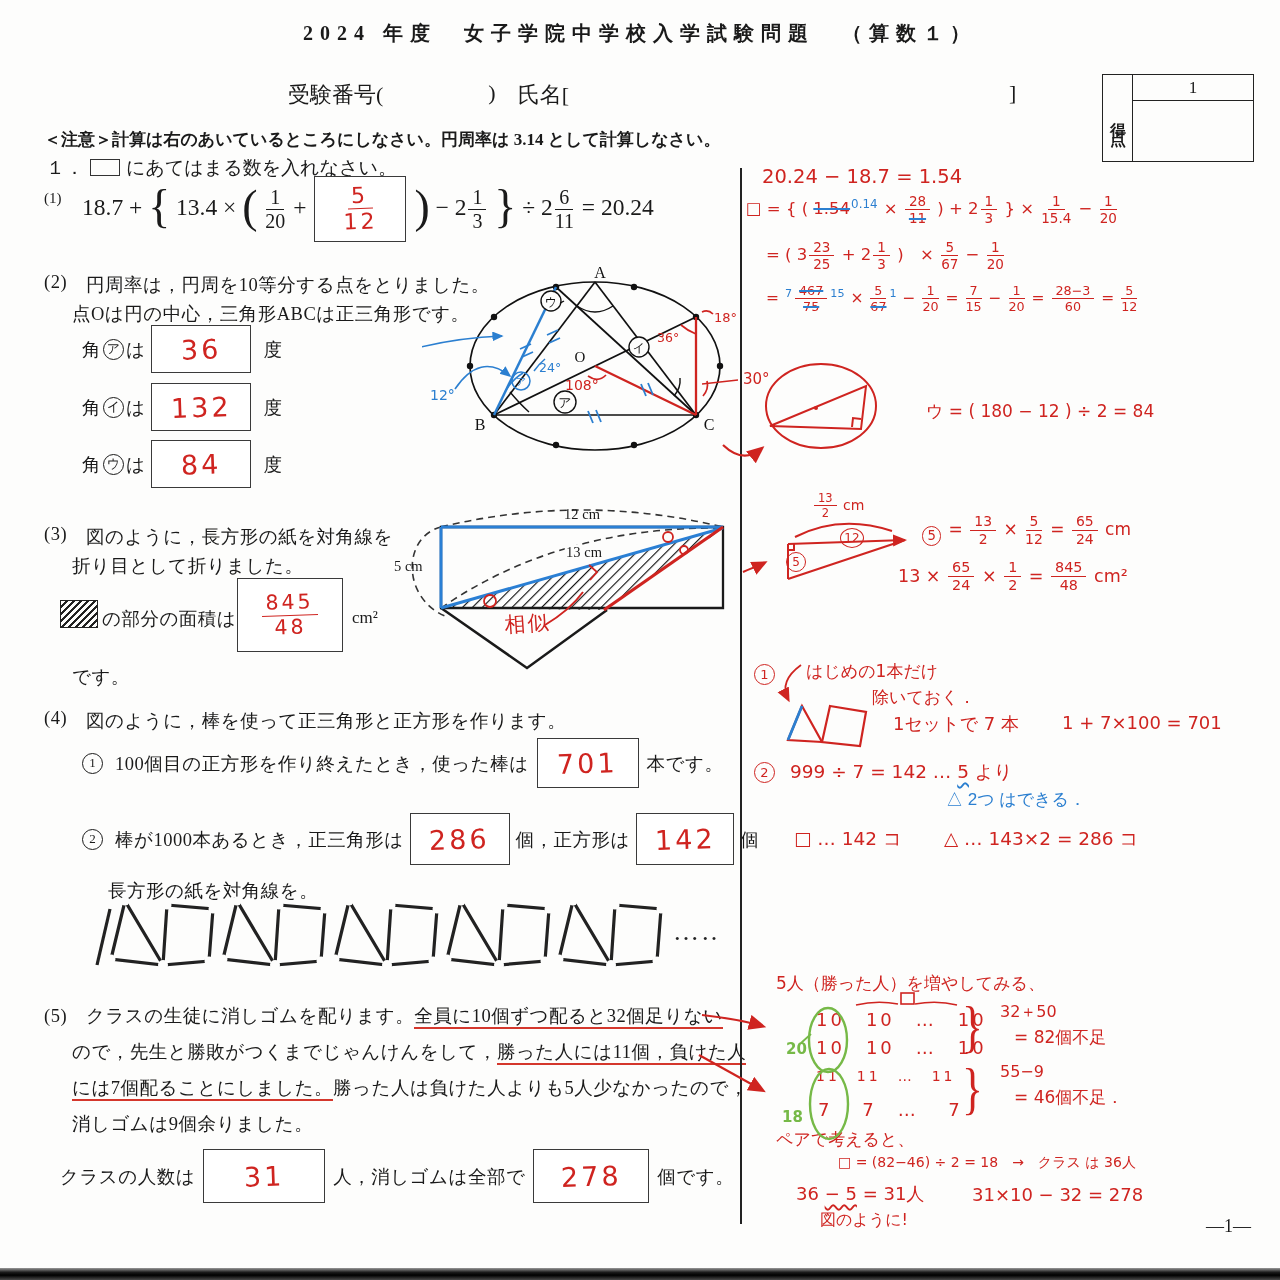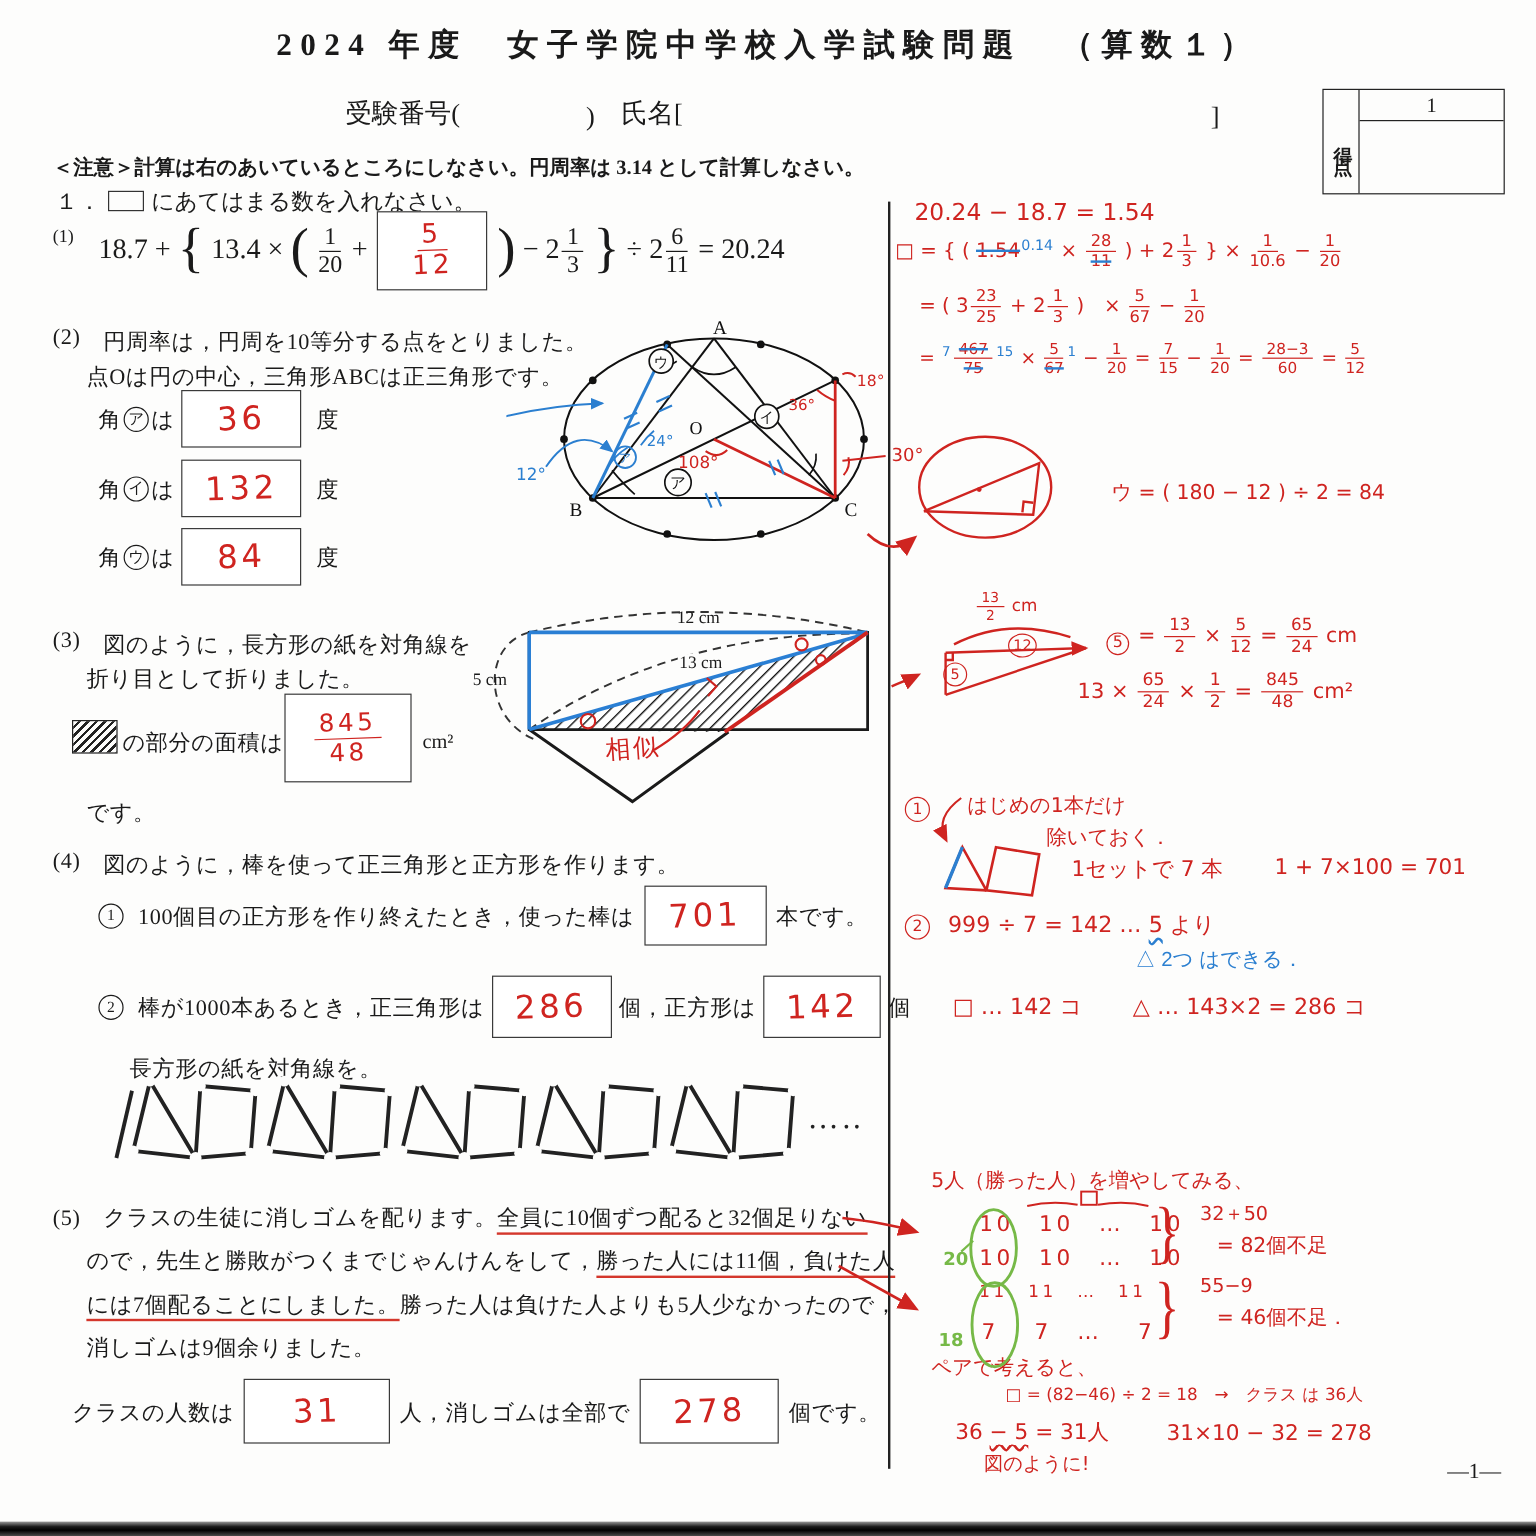--- a/index.html
+++ b/index.html
@@ -38,23 +38,23 @@
          transform:scaleX(.75);transform-origin:left center;line-height:1;}
   .leadbox{display:inline-block;width:30px;height:17px;border:1.5px solid #333;vertical-align:-2px;margin:0 6px;}
   .botband{left:0;bottom:0;width:1280px;height:12px;
            background:linear-gradient(180deg,#999 0,#1c1c1c 35%,#000 60%,#4a4a4a 100%);}
 </style>
 </head>
 <body>
 
 <div class="page">
 
-  <div class="abs" style="top:20px;left:0;width:1280px;text-align:center;font-size:26px;font-weight:bold;letter-spacing:7px;">2024 年度　女子学院中学校入学試験問題　（算数１）</div>
-
-  <div class="abs" style="top:80px;left:288px;font-size:22px;display:flex;align-items:flex-end;">
+  <div class="abs" style="top:20px;left:0;width:1280px;text-align:center;font-size:20px;font-weight:bold;letter-spacing:7px;">2024 年度　女子学院中学校入学試験問題　（算数１）</div>
+
+  <div class="abs" style="top:80px;left:288px;font-size:22px;display:flex;align-items:flex-start;">
     <span>受験番号(</span>
     <span style="display:inline-block;width:105px;"></span>
     <span>)</span>
     <span style="display:inline-block;width:22px;"></span>
     <span>氏名[</span>
     <span style="display:inline-block;width:440px;"></span>
     <span>]</span>
   </div>
 
   <div class="abs" style="top:74px;left:1102px;width:152px;height:88px;border:1.7px solid #222;display:flex;">
@@ -316,21 +316,21 @@
     <span class="ptext" style="margin-left:8px;">人，消しゴムは全部で</span>
     <span class="ansbox" style="width:116px;height:54px;margin-left:8px;">
         <span class="av">278</span>
       </span>
     <span class="ptext" style="margin-left:8px;">個です。</span>
   </div>
 
   <div class="abs" style="top:168px;left:740px;width:2px;height:1056px;background:#222;"></div>
 
   <div class="abs rh fml" style="top:166px;left:762px;font-size:19.5px;">20.24 − 18.7 = 1.54</div>
-  <div class="abs rh fml" style="top:194px;left:746px;font-size:16.5px;">□ = { ( <span class="xo">1.54</span><span class="bn">0.14</span> × <span class="fr"><span>28</span><span><span class="xo">11</span></span></span> ) + 2<span class="fr"><span>1</span><span>3</span></span> } × <span class="fr"><span>1</span><span>10.6</span></span> − <span class="fr"><span>1</span><span>20</span></span></div>
+  <div class="abs rh fml" style="top:194px;left:746px;font-size:16.5px;">□ = { ( <span class="xo">1.54</span><span class="bn">0.14</span> × <span class="fr"><span>28</span><span><span class="xo">11</span></span></span> ) + 2<span class="fr"><span>1</span><span>3</span></span> } × <span class="fr"><span>1</span><span>15.4</span></span> − <span class="fr"><span>1</span><span>20</span></span></div>
   <div class="abs rh fml" style="top:240px;left:766px;font-size:16.5px;">= ( 3<span class="fr"><span>23</span><span>25</span></span> + 2<span class="fr"><span>1</span><span>3</span></span> )　× <span class="fr"><span>5</span><span>67</span></span> − <span class="fr"><span>1</span><span>20</span></span></div>
   <div class="abs rh fml" style="top:284px;left:766px;font-size:15.5px;width:508px;">= <span class="bn">7</span><span class="fr"><span><span class="xo">467</span></span><span><span class="xo">75</span></span></span><span class="bn">15</span> × <span class="fr"><span>5</span><span><span class="xo">67</span></span></span><span class="bn">1</span> − <span class="fr"><span>1</span><span>20</span></span> = <span class="fr"><span>7</span><span>15</span></span> − <span class="fr"><span>1</span><span>20</span></span> = <span class="fr"><span>28−3</span><span>60</span></span> = <span class="fr"><span>5</span><span>12</span></span></div>
 
   <svg class="abs" style="top:356px;left:758px;" width="132" height="102" viewBox="0 0 132 102">
     <g stroke="#cf2420" stroke-width="2" fill="none">
       <ellipse cx="63" cy="50" rx="55" ry="42"></ellipse>
       <polygon points="12,70 108,30 103,73"></polygon>
       <polyline points="94,71 95,62 103,63"></polyline>
     </g>
     <circle cx="58" cy="52" r="2" fill="#cf2420"></circle>

